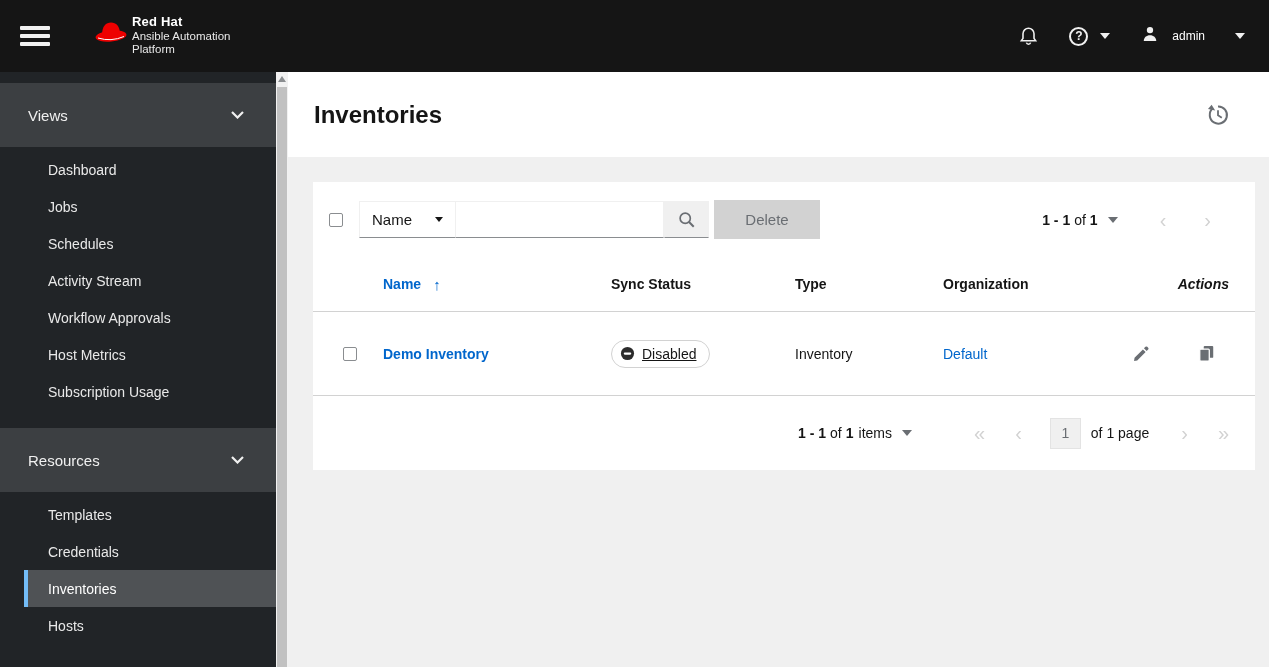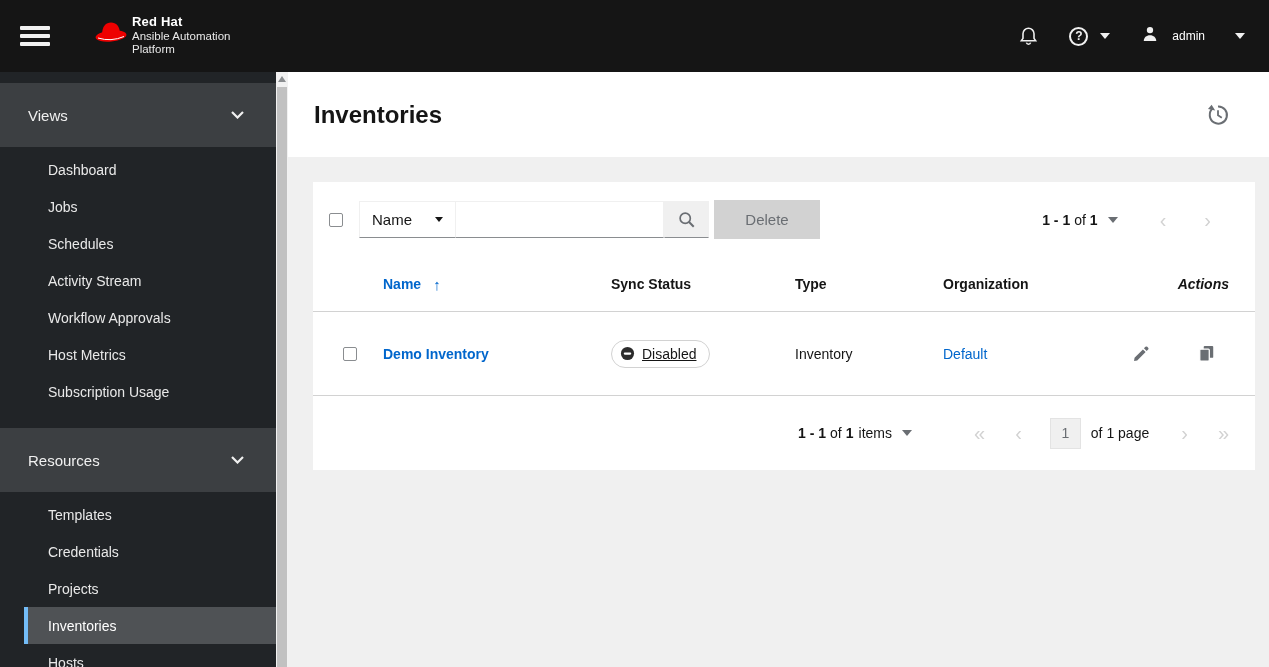--- a/index.html
+++ b/index.html
@@ -170,21 +170,20 @@
     </div>
     <div class="nav-section-header">
       <span>Resources</span>
       <svg width="13" height="8" viewBox="0 0 13 8">
         <polyline points="1,1 6.5,6.5 12,1" fill="none" stroke="#f0f0f0" stroke-width="2.2"></polyline>
       </svg>
     </div>
     <div class="nav-items">
       <div class="nav-item">Templates</div>
       <div class="nav-item">Credentials</div>
-      <div class="nav-item">Projects</div>
       <div class="nav-item selected">Inventories</div>
       <div class="nav-item">Hosts</div>
     </div>
   </nav>
 
   <div class="v-scrollbar">
     <div class="arrow-up"></div>
     <div class="thumb"></div>
   </div>
 

